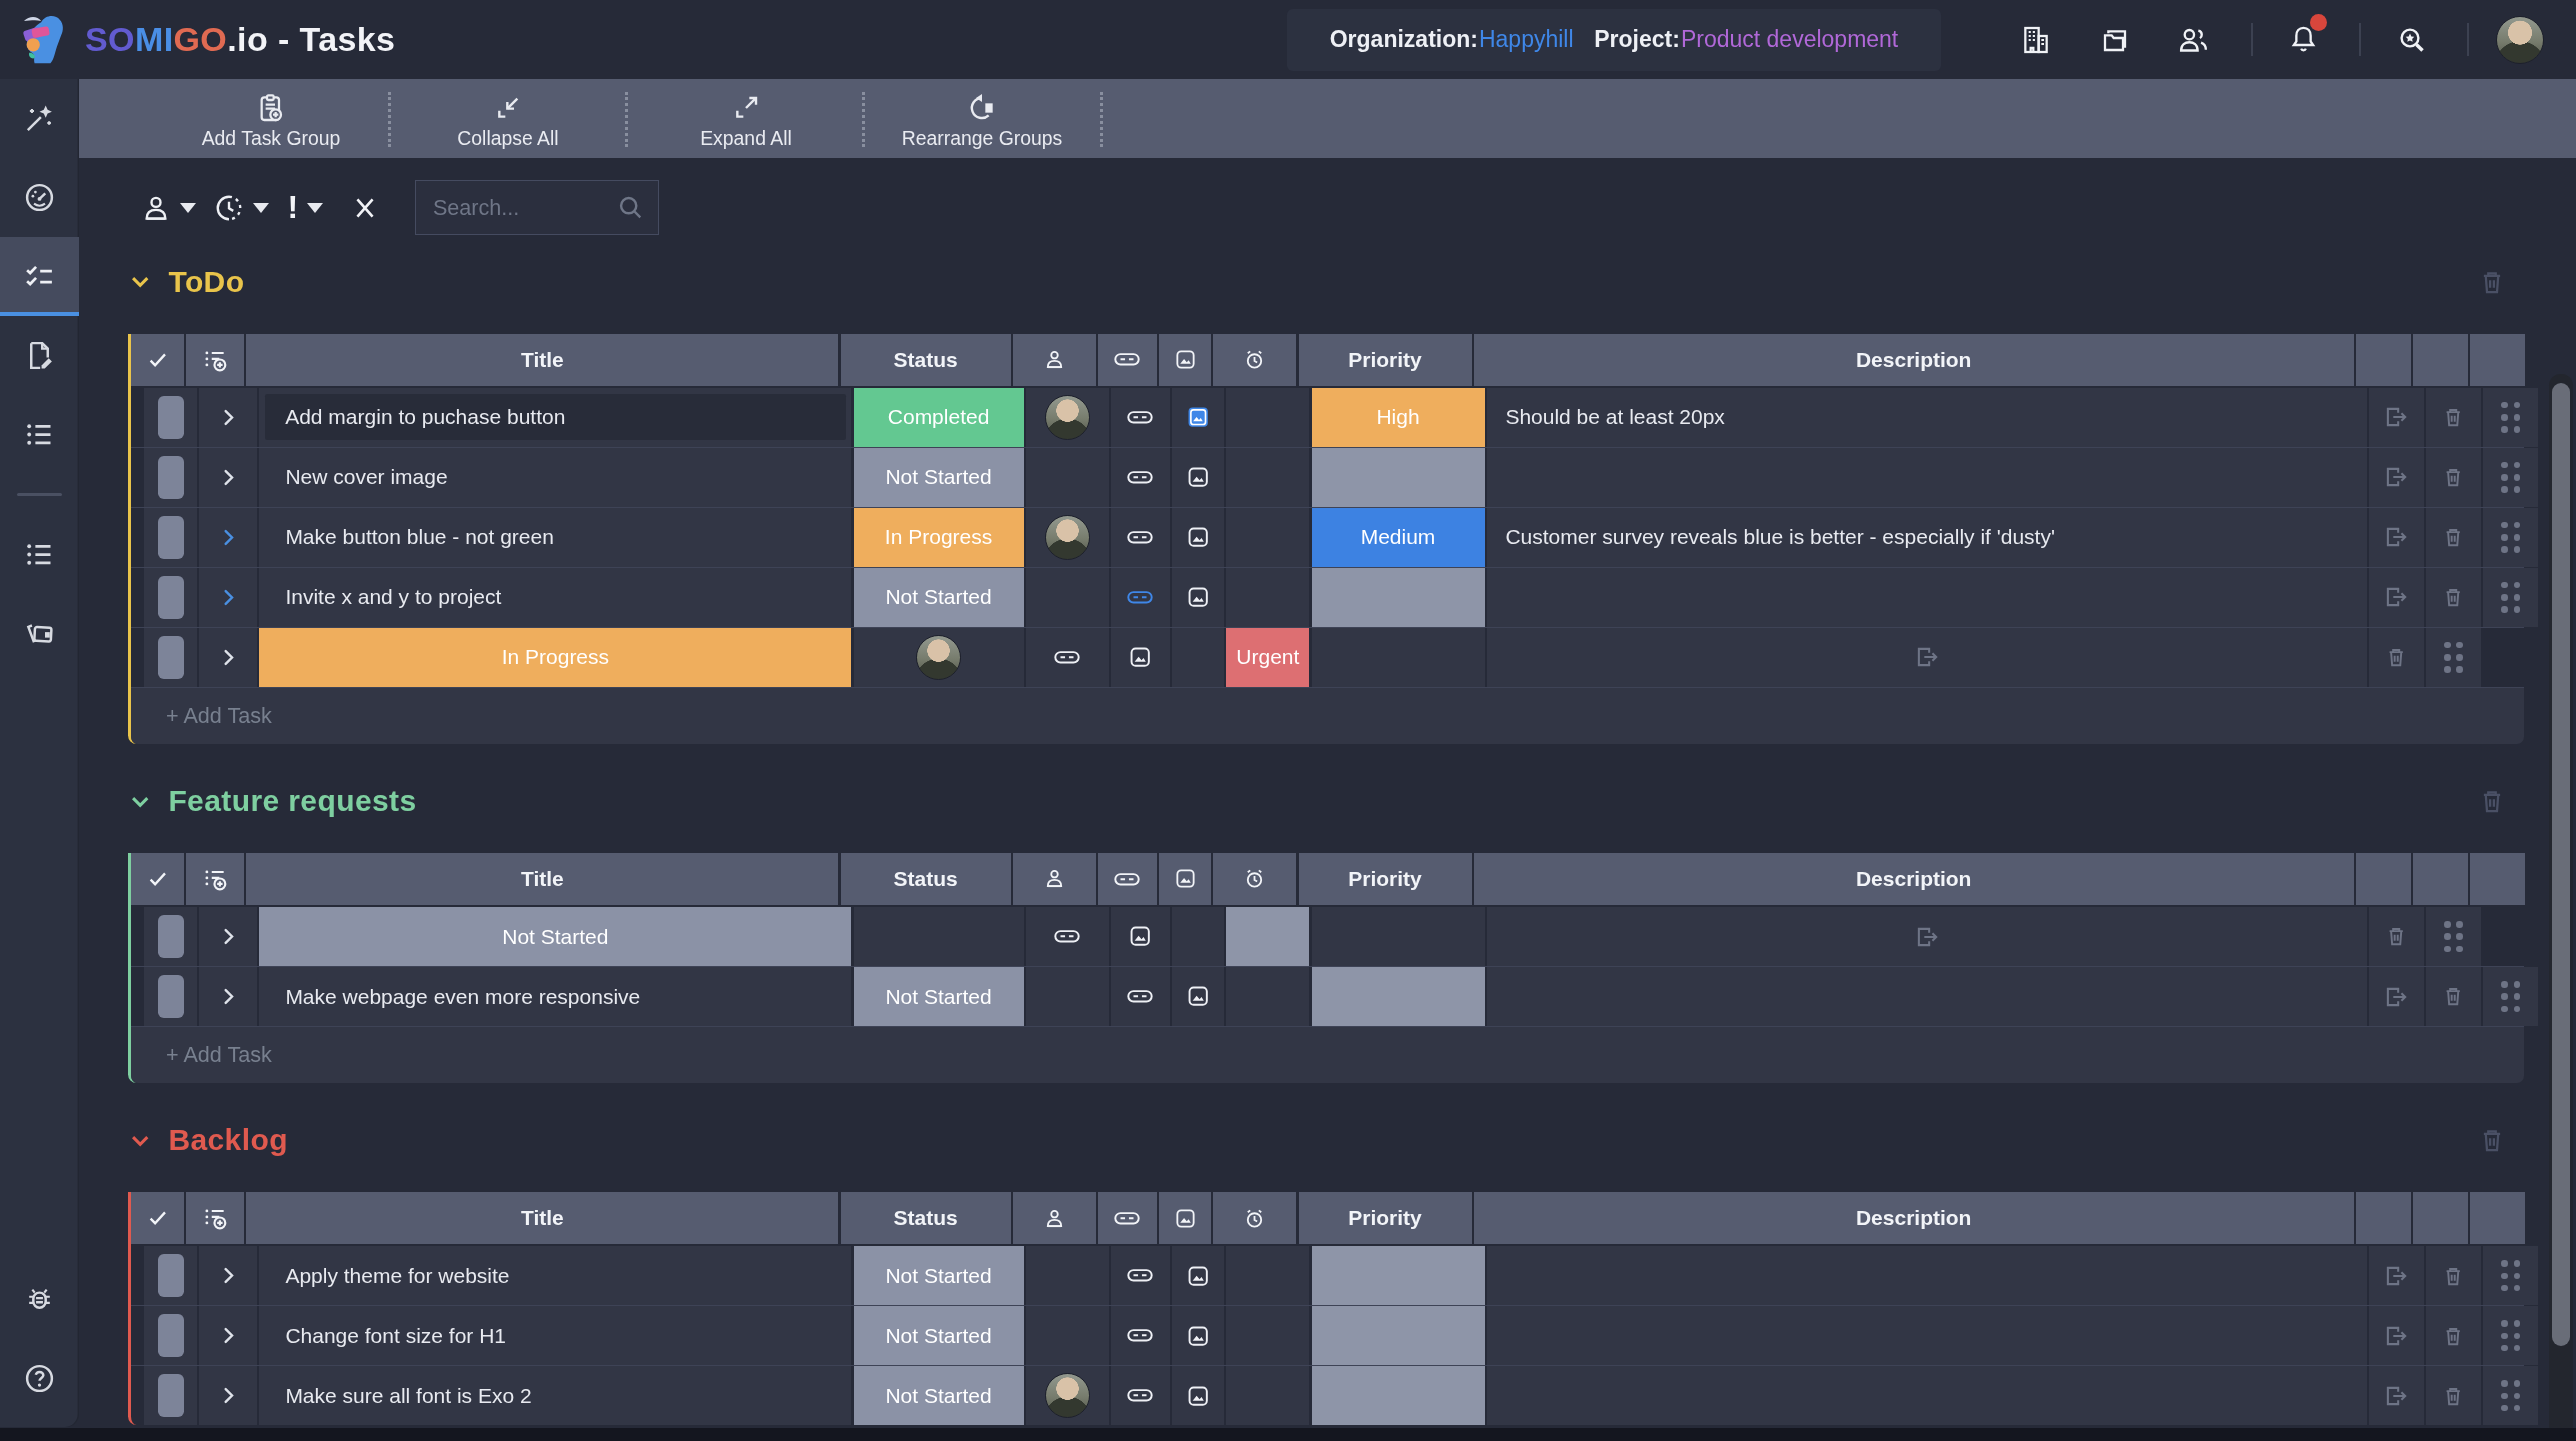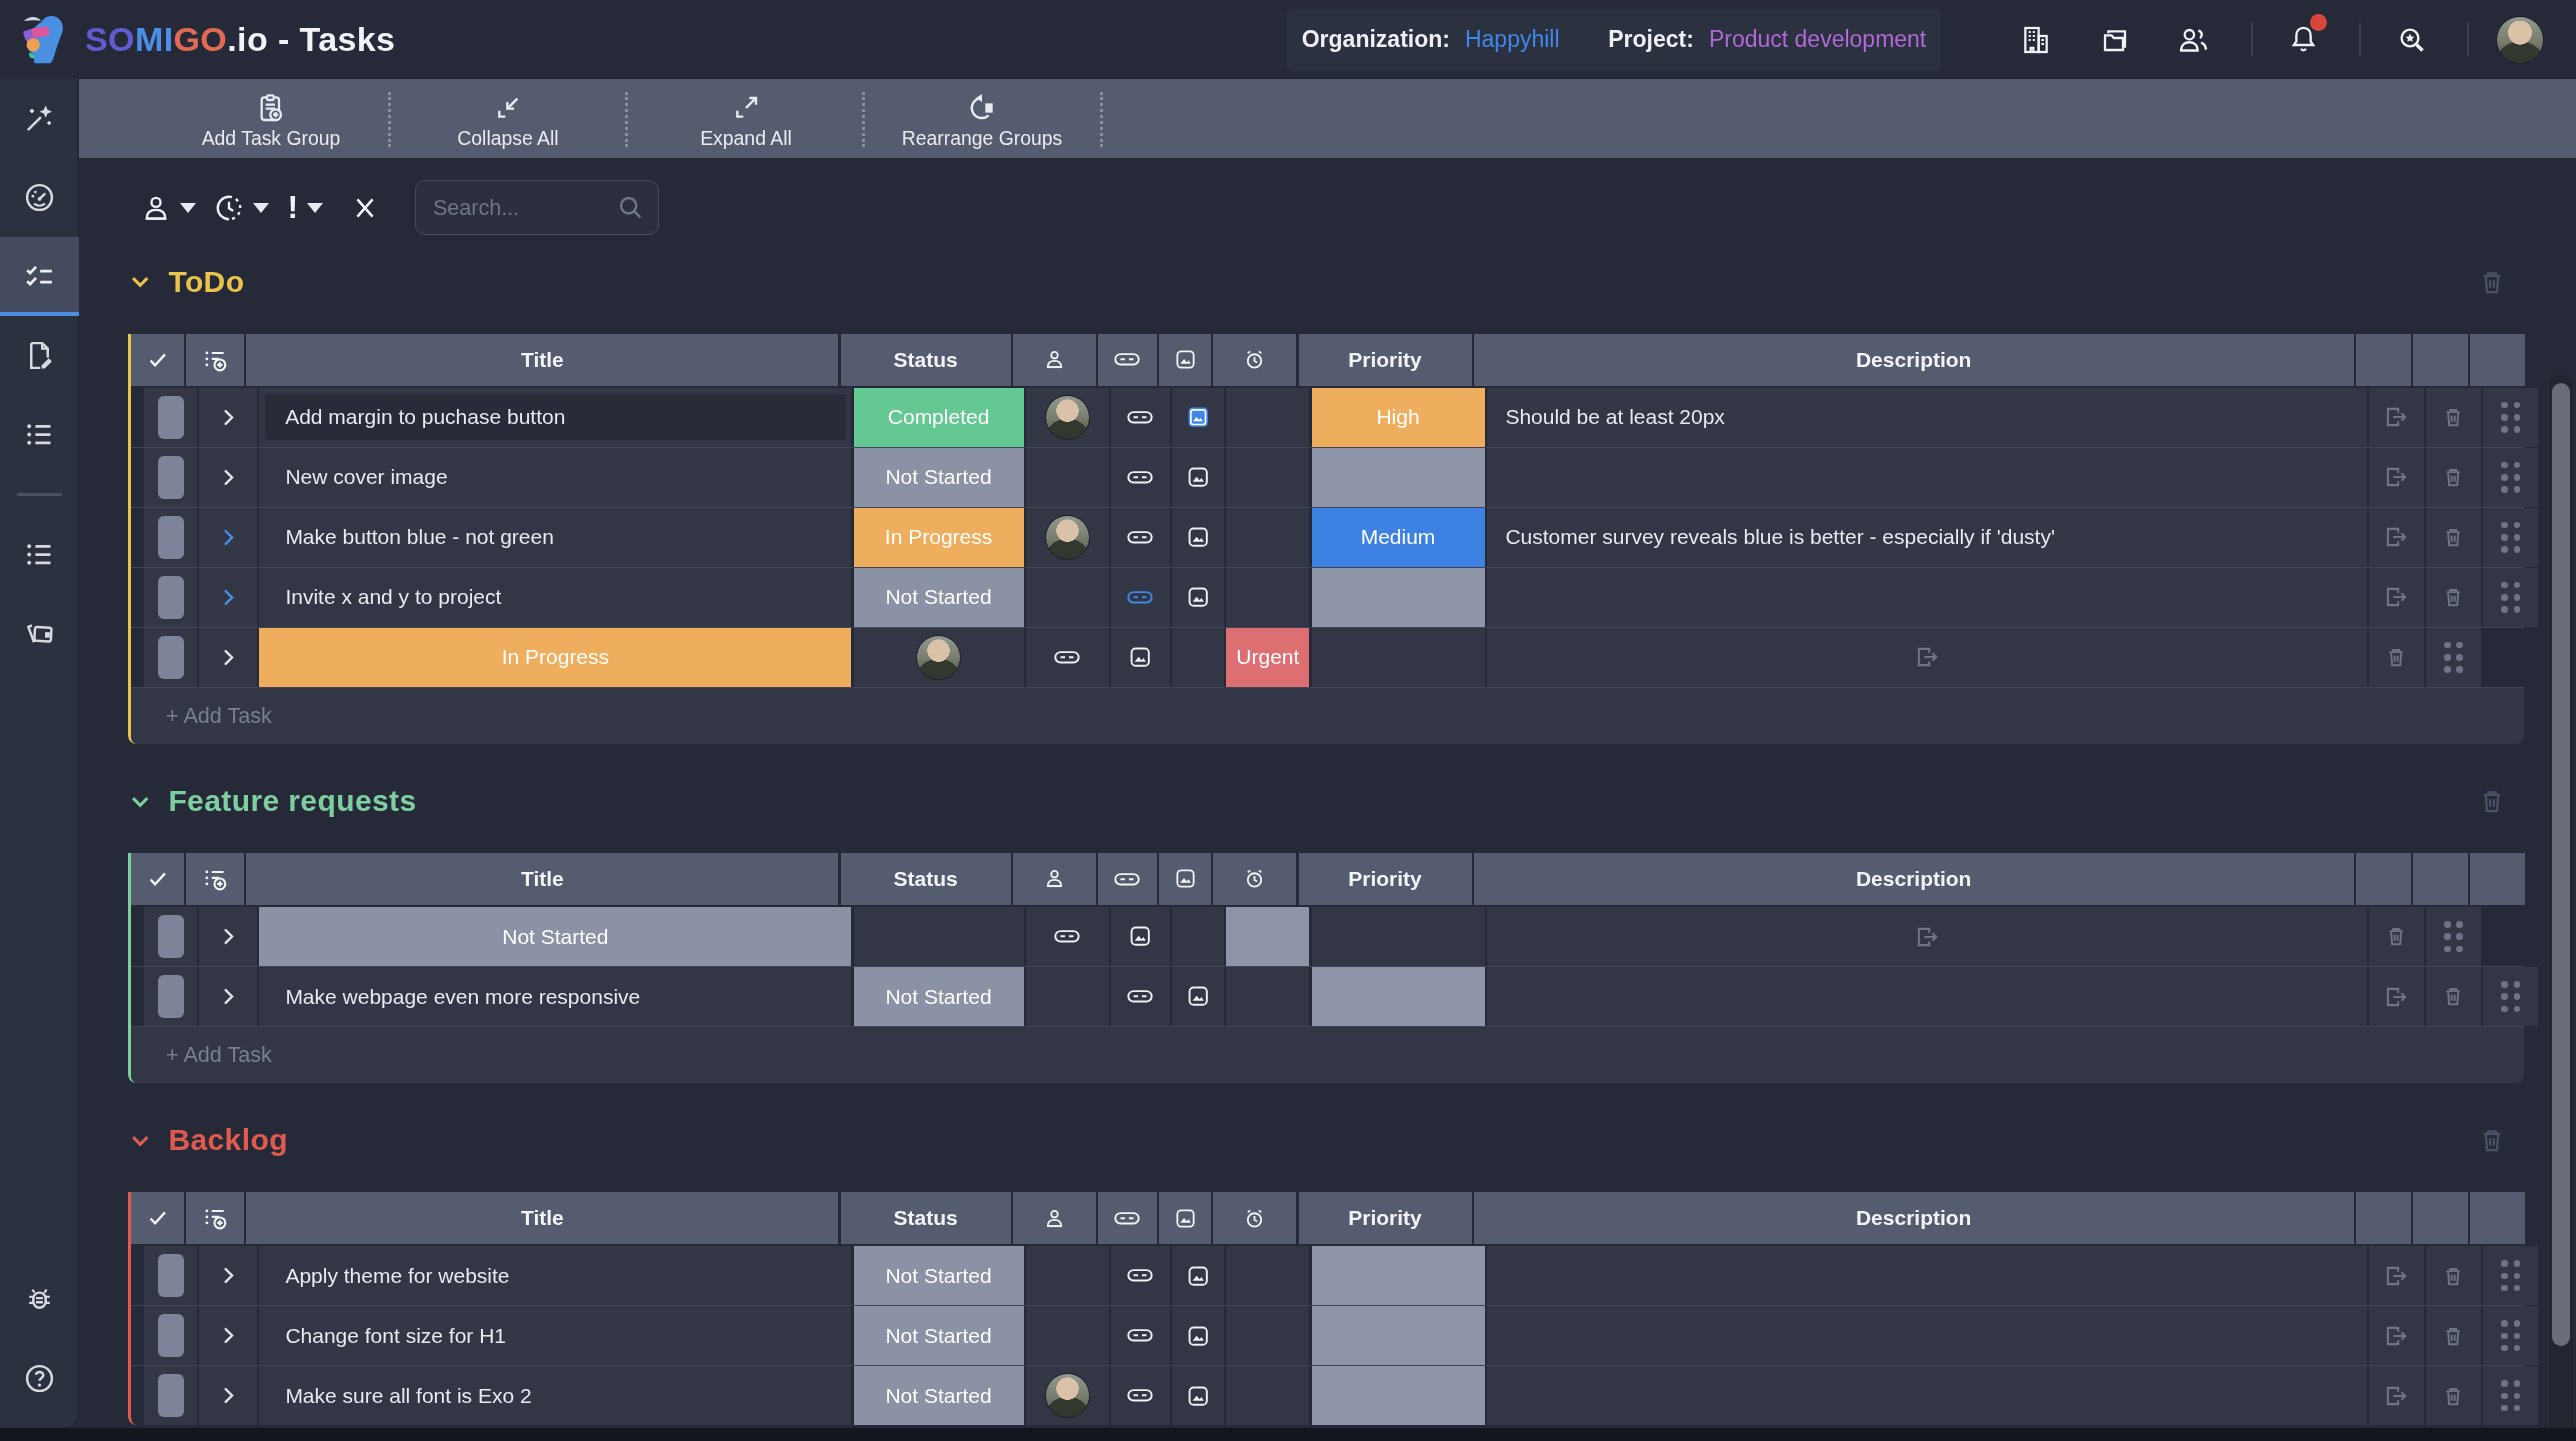--- a/index.html
+++ b/index.html
@@ -7,21 +7,21 @@
     width:2576px;height:1442px;overflow:hidden;position:relative;
     background:#262a38;font-family:"Liberation Sans",sans-serif;
     -webkit-font-smoothing:antialiased;color:#e6e8ee;
   }
   svg{display:block}
   
   .app-header{position:absolute;left:0;top:0;width:2576px;height:79px;background:#262a38;z-index:30;display:flex;align-items:center;}
   .logo{position:absolute;left:16px;top:13px;width:53px;height:53px;}
   .brand{position:absolute;left:85px;top:0;height:79px;display:flex;align-items:center;font-size:34px;font-weight:bold;letter-spacing:0.4px;}
   .b1{color:#625bd0}.b2{color:#4a8ee6}.b3{color:#e06a52}.b4{color:#f2f3f7}.b5{color:#f2f3f7;white-space:pre}
-  .ctx-panel{position:absolute;left:1287px;top:8.6px;width:654px;height:62px;background:#2c3140;border-radius:5.8px;display:flex;align-items:center;justify-content:center;gap:15px;font-size:23px;}
+  .ctx-panel{position:absolute;left:1287px;top:8.6px;width:654px;height:62px;background:#2c3140;border-radius:5.8px;display:flex;align-items:center;justify-content:center;gap:1px;font-size:23px;}
   .ctx-label{color:#eef0f5;font-weight:bold}
   .ctx-org{color:#3f87e8}.ctx-proj{color:#b168d8}
   .top-ico{position:absolute;top:0;height:79px;display:flex;align-items:center;justify-content:center;width:65px;cursor:pointer}
   .tdiv{position:absolute;top:23px;height:33px;width:2.2px;background:#3c4151}
   .bell-wrap{position:relative}
   .bell-dot{position:absolute;right:-7.2px;top:-8.6px;width:17px;height:17px;border-radius:50%;background:#d8463c}
   .avatar{width:46px;height:46px;border-radius:50%;
     background:
       radial-gradient(circle at 50% 34%, #d9c2a8 0 31%, rgba(0,0,0,0) 32%),
       radial-gradient(circle at 50% 108%, #33382f 0 46%, rgba(0,0,0,0) 47%),
@@ -40,21 +40,21 @@
   .sitem.active{background:#454b5e}
   .sitem.active::after{content:"";position:absolute;left:0;right:0;bottom:0;height:3.6px;background:#4a90e2}
   .sdiv{width:45px;height:3.6px;border-radius:2.2px;background:#4a5062;margin:18.7px 0}
   .sspace{flex:1}
   
   .content{position:absolute;left:79px;top:158px;width:2497px;height:1269px;background:#262a38;z-index:10;}
   .filters{margin:18.7px 0 0 62px;height:62px;display:flex;align-items:center;gap:18.7px;}
   .f-ico{display:flex;align-items:center;gap:8.6px;cursor:pointer;color:#eef0f5}
   .caret{width:0;height:0;border-left:8px solid transparent;border-right:8px solid transparent;border-top:10px solid #e8eaf0}
   .excl{font-size:32px;font-weight:bold;color:#f2f3f7;line-height:1;transform:translateY(-1.4px)}
-  .search-box{position:relative;width:242px;height:53px;background:#2b2f3e;border:1.4px solid #454b60;border-radius:10px;margin-left:18.7px;display:flex;align-items:center}
+  .search-box{position:relative;width:242px;height:53px;background:#2b2f3e;border:1.4px solid #454b60;border-radius:0;margin-left:18.7px;display:flex;align-items:center}
   .search-box input{background:transparent;border:none;outline:none;font-family:"Liberation Sans",sans-serif;font-size:21.6px;color:#cdd2dd;padding:0 50px 0 17px;width:100%;}
   .search-box input::placeholder{color:#6f7687}
   .search-mag{position:absolute;right:13px;top:12.2px}
   
   .section{margin-left:49px;width:2392px;}
   .sec-todo{margin-top:23px}.sec-fr{margin-top:37px}.sec-bl{margin-top:37px}
   .sec-head{display:flex;align-items:center;gap:16px;height:40px;}
   .sec-title{font-size:30px;font-weight:bold;letter-spacing:0.4px}
   .sec-head .chev-down{cursor:pointer}
   .sec-trash{margin-left:auto;margin-right:13px;cursor:pointer}

